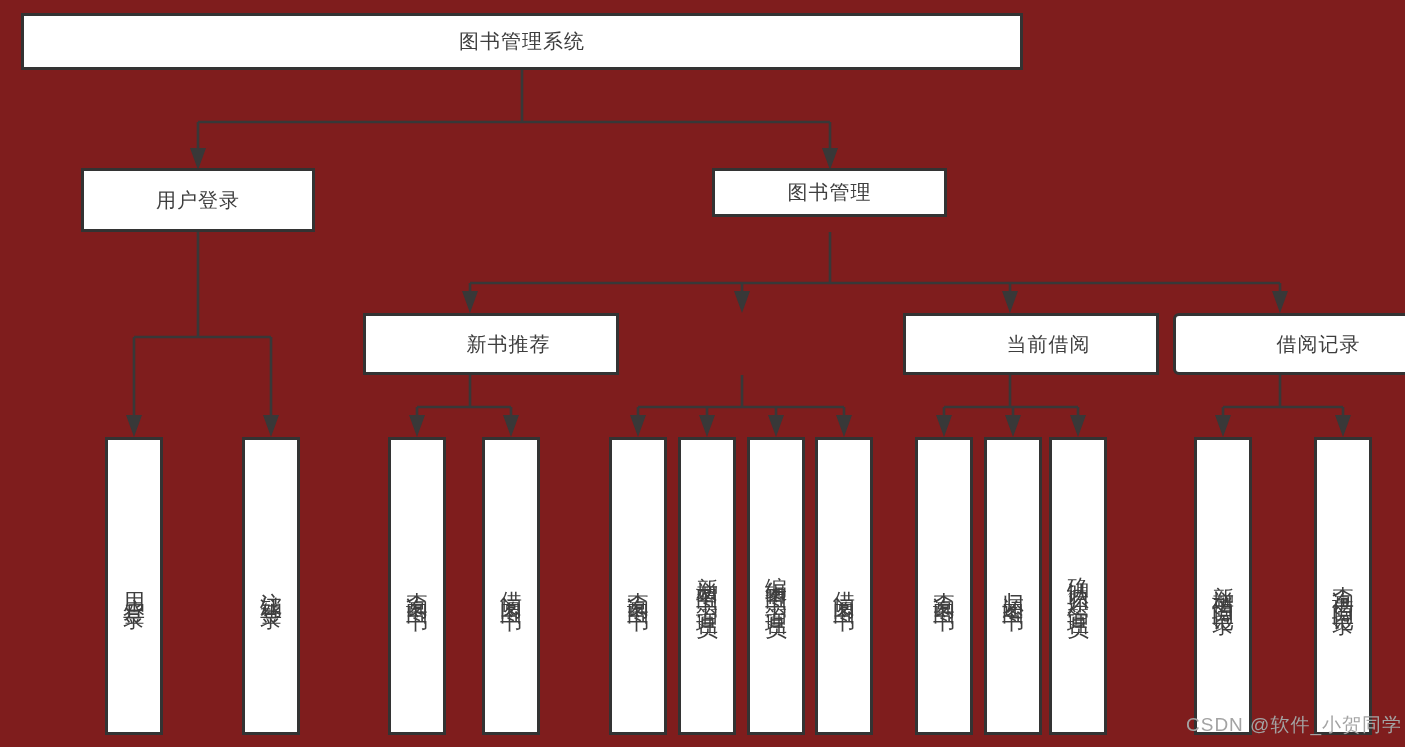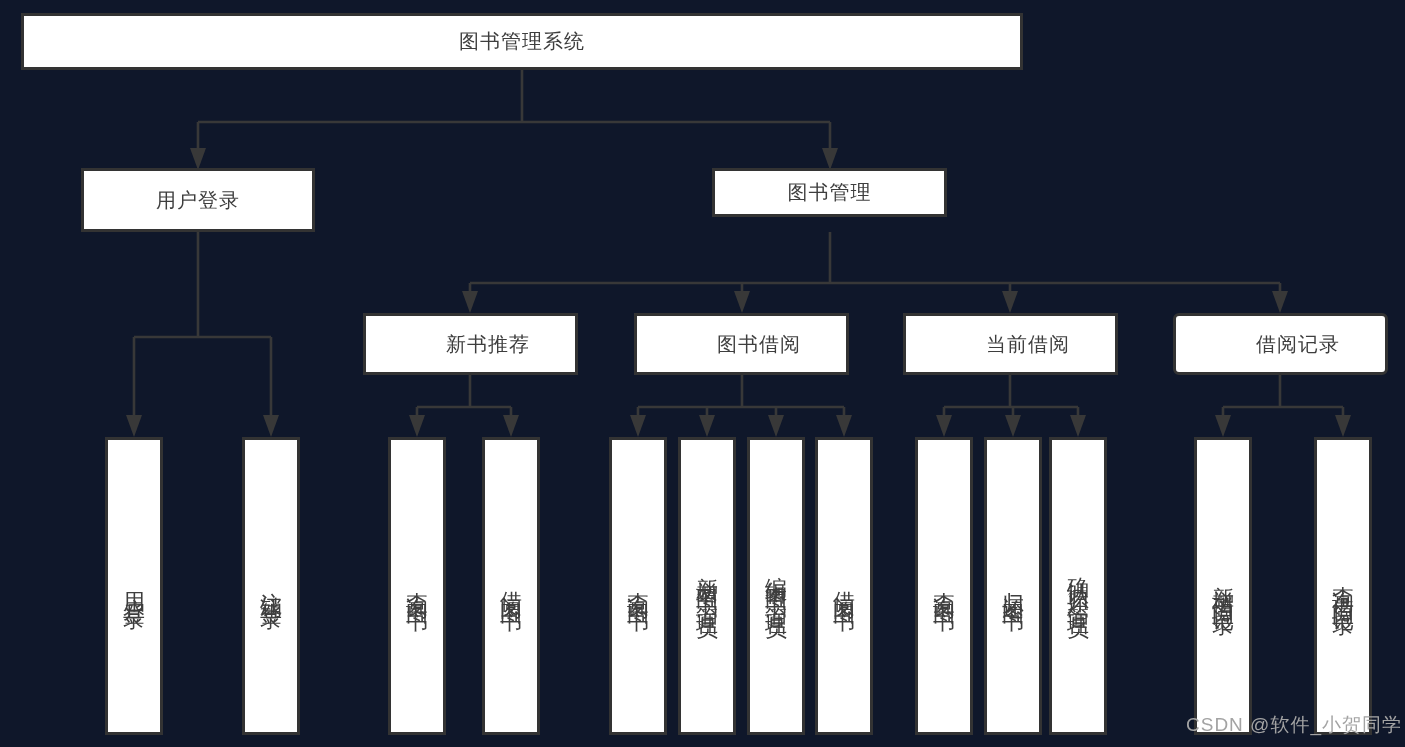--- a/index.html
+++ b/index.html
@@ -1,38 +1,38 @@
 <!DOCTYPE html>
 <html><head>
 <meta charset="utf-8">
 <style>
   html,body{margin:0;padding:0;background:#ffffff;}
   .stage{
-    position:relative;width:1405px;height:747px;background:#0f172a;
+    position:relative;width:1405px;height:747px;background:#7f1d1d;
     font-family:"Liberation Sans","DejaVu Sans",sans-serif;overflow:hidden;
   }
   .wires{position:absolute;left:0;top:0;width:1405px;height:747px;}
   .hbox{
     position:absolute;box-sizing:border-box;border:3px solid #333333;background:#ffffff;
     display:flex;align-items:center;justify-content:center;
     color:#3e3e3e;font-size:20px;letter-spacing:1px;white-space:nowrap;
   }
   .vbox{
     position:absolute;box-sizing:border-box;border:3px solid #333333;background:#ffffff;
     width:58px;height:298px;top:437px;
     display:flex;align-items:center;justify-content:center;
   }
   .vbox .vtext{
     writing-mode:vertical-rl;text-orientation:mixed;
     color:#3e3e3e;font-size:22px;letter-spacing:6px;line-height:1;white-space:nowrap;
   }
   .root{left:21px;top:13px;width:1002px;height:57px;}
   .l2a{left:81px;top:168px;width:234px;height:64px;}
   .l2b{left:712px;top:168px;width:235px;height:49px;}
-  .l3{top:313px;width:215px;height:62px;padding-left:35px;}
+  .l3{top:313px;width:256px;height:62px;padding-left:35px;}
   .l3a{left:363px;} .l3b{left:634px;} .l3c{left:903px;} .l3d{left:1173px;border-radius:6px;}
   .lfA1{left:105px;} .lfA2{left:242px;}
   .lfB1{left:388px;} .lfB2{left:482px;}
   .lfC1{left:609px;} .lfC2{left:678px;} .lfC3{left:747px;} .lfC4{left:815px;}
   .lfD1{left:915px;} .lfD2{left:984px;} .lfD3{left:1049px;}
   .lfE1{left:1194px;} .lfE2{left:1314px;}
   .watermark{
     position:absolute;left:1186px;top:712px;z-index:5;
     color:#a3a3a3;font-size:19px;white-space:nowrap;letter-spacing:1px;text-align:right;
   }
@@ -89,23 +89,20 @@
   <div class="hbox l2a">
     <span>用户登录</span>
   </div>
   <div class="hbox l2b">
     <span>图书管理</span>
   </div>
 
   <div class="hbox l3 l3a">
     <span>新书推荐</span>
   </div>
-  <div class="hbox l3 l3b">
-    <span>图书借阅</span>
-  </div>
   <div class="hbox l3 l3c">
     <span>当前借阅</span>
   </div>
   <div class="hbox l3 l3d">
     <span>借阅记录</span>
   </div>
 
   <div class="vbox lfA1">
     <span class="vtext">用户登录</span>
   </div>

